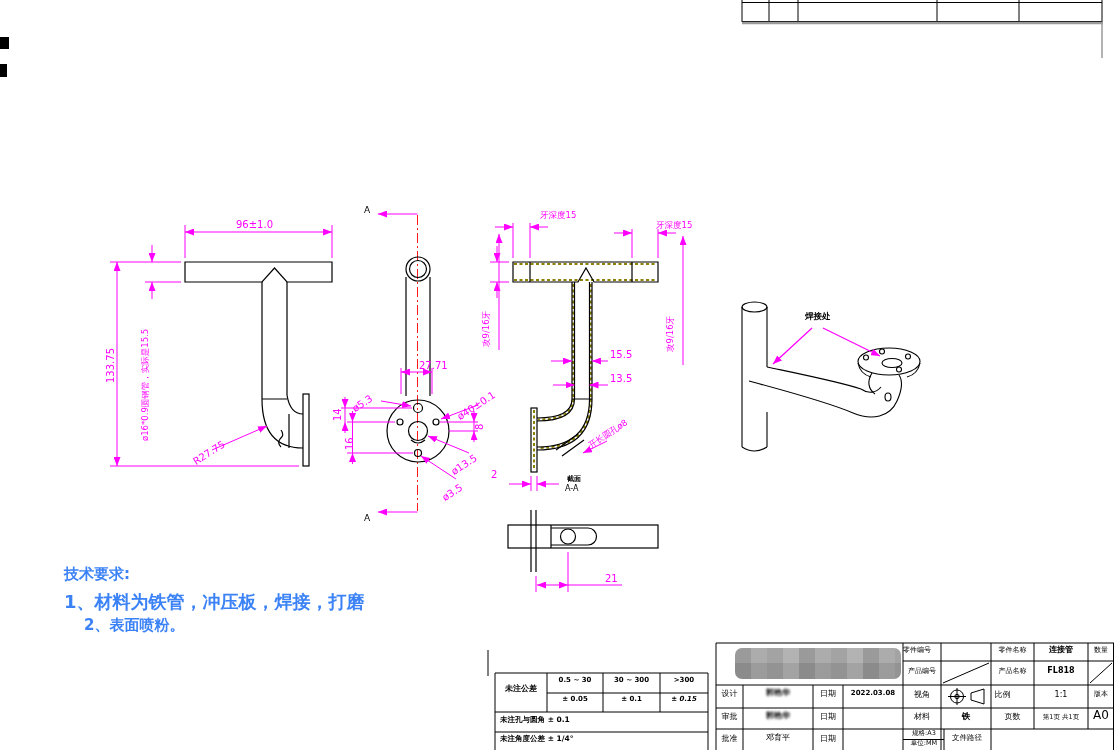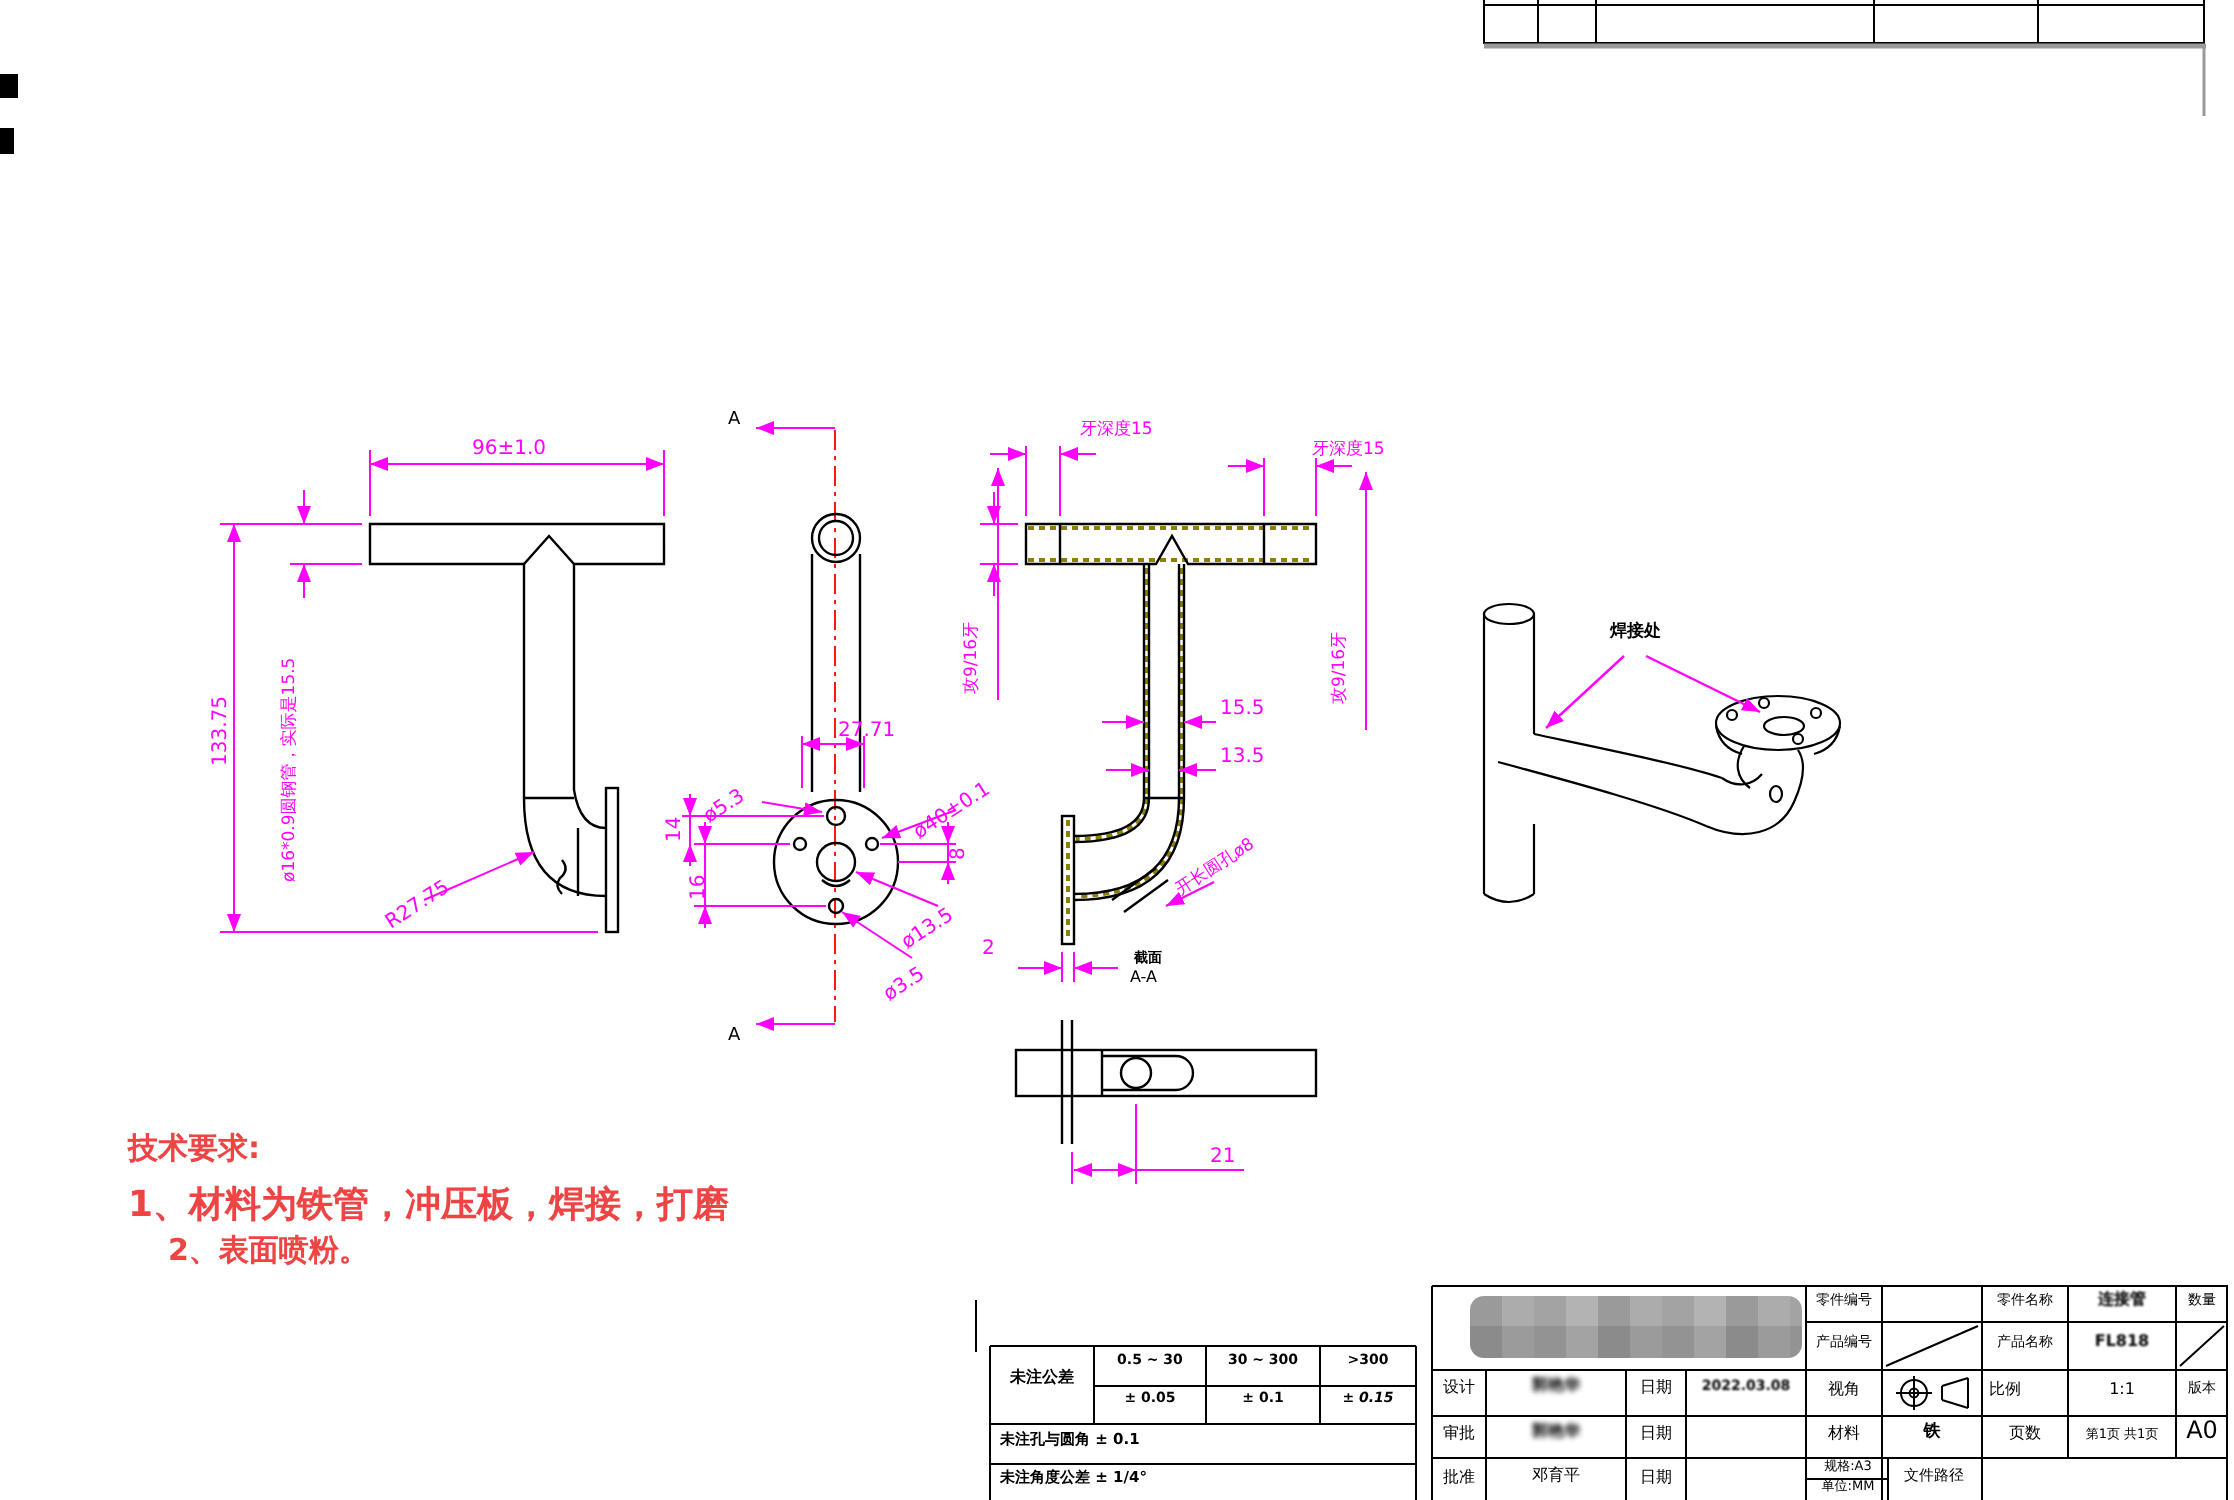--- a/index.html
+++ b/index.html
@@ -9,21 +9,21 @@
   .t{position:absolute;white-space:nowrap;color:#FF00FF;line-height:1.1;}
   .num{font-size:10px;}
   .cjk{font-size:8.5px;}
   .v{transform:rotate(-90deg);transform-origin:0 0;}
   .d{transform:rotate(-33deg);transform-origin:0 100%;}
   .blk{color:#000;}
   .b{font-weight:bold;}
   .c{text-align:center;}
   .redact{filter:blur(1.3px);font-weight:bold;}
   .soft{filter:blur(0.4px);font-weight:bold;}
-  .tech{position:absolute;color:#ef4444;font-weight:bold;white-space:nowrap;}
+  .tech{position:absolute;color:#3b82f6;font-weight:bold;white-space:nowrap;}
   .mark{position:absolute;background:#000;}
   #logo{position:absolute;left:735px;top:648px;width:166px;height:31px;border-radius:7px;
         background:
           repeating-linear-gradient(90deg, rgba(0,0,0,0.10) 0 16px, rgba(0,0,0,0) 16px 32px, rgba(0,0,0,0.05) 32px 48px, rgba(255,255,255,0.08) 48px 64px),
           repeating-linear-gradient(0deg, rgba(0,0,0,0.07) 0 16px, rgba(255,255,255,0.06) 16px 31px),
           #a7a7a7;}
 </style>
 </head>
 <body>
 
@@ -266,21 +266,21 @@
   <span class="t blk c soft" style="left:843px;top:690px;width:60px;font-size:7px;">2022.03.08</span>
 
   <span class="t blk c" style="left:716px;top:713px;width:27px;font-size:8px;">审批</span>
   <span class="t blk c redact" style="left:743px;top:712px;width:70px;font-size:8px;">郭艳华</span>
   <span class="t blk c" style="left:813px;top:713px;width:30px;font-size:8px;">日期</span>
 
   <span class="t blk c" style="left:716px;top:735px;width:27px;font-size:8px;">批准</span>
   <span class="t blk c" style="left:743px;top:734px;width:70px;font-size:8px;">邓育平</span>
   <span class="t blk c" style="left:813px;top:735px;width:30px;font-size:8px;">日期</span>
 
-  <span class="t blk c" style="left:903px;top:647px;width:38px;font-size:7px;">零件编号</span>
+  <span class="t blk c" style="left:903px;top:647px;width:15px;font-size:7px;">零件编号</span>
   <span class="t blk c" style="left:991px;top:647px;width:43px;font-size:7px;">零件名称</span>
   <span class="t blk c soft" style="left:1034px;top:646px;width:54px;font-size:8px;">连接管</span>
   <span class="t blk c" style="left:1088px;top:647px;width:26px;font-size:7px;">数量</span>
 
   <span class="t blk c" style="left:903px;top:668px;width:38px;font-size:7px;">产品编号</span>
   <span class="t blk c" style="left:991px;top:668px;width:43px;font-size:7px;">产品名称</span>
   <span class="t blk c soft" style="left:1034px;top:667px;width:54px;font-size:8px;">FL818</span>
 
   <span class="t blk c" style="left:903px;top:691px;width:38px;font-size:8px;">视角</span>
   <span class="t blk c" style="left:991px;top:691px;width:23px;font-size:8px;">比例</span>

